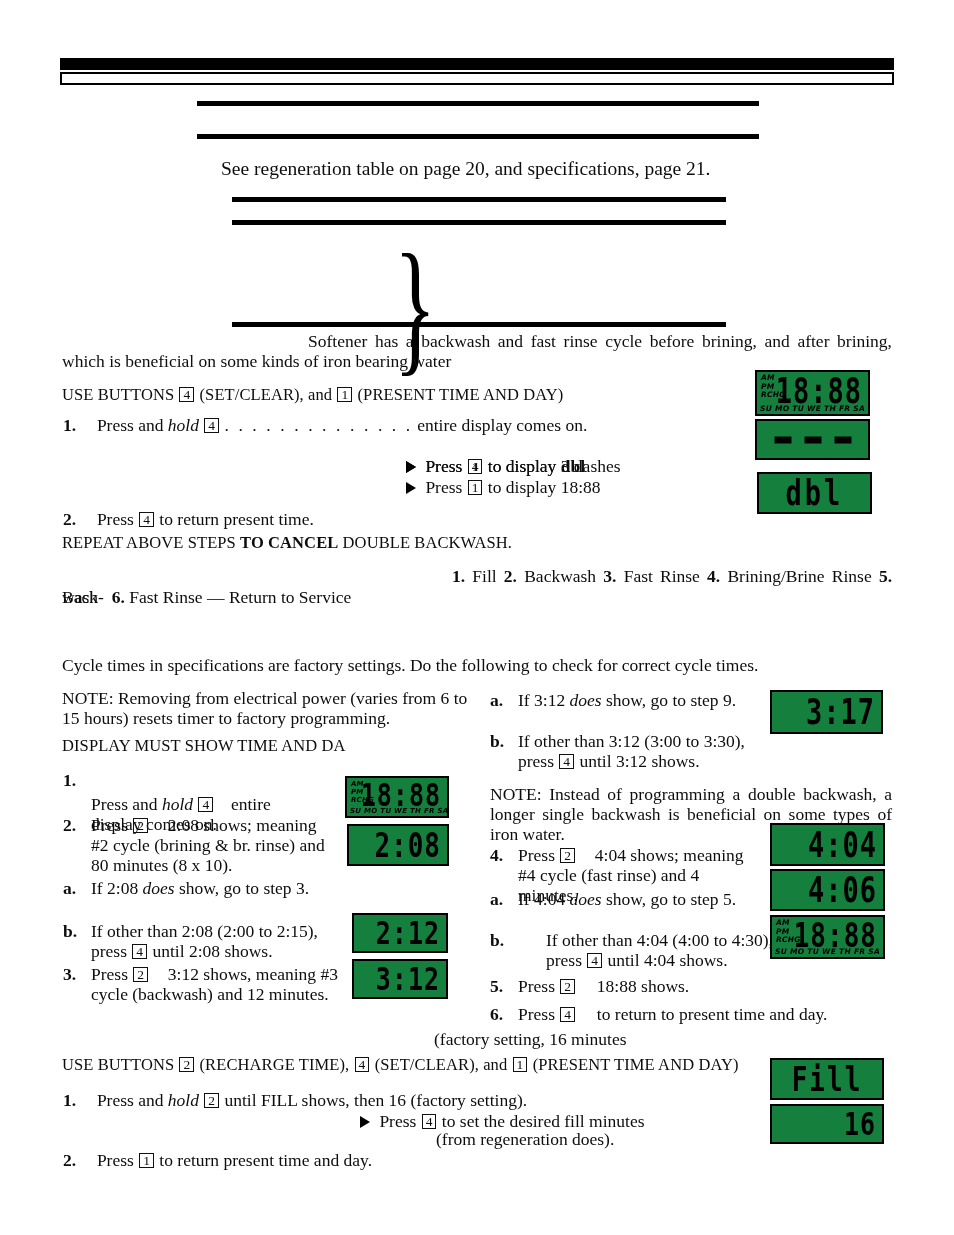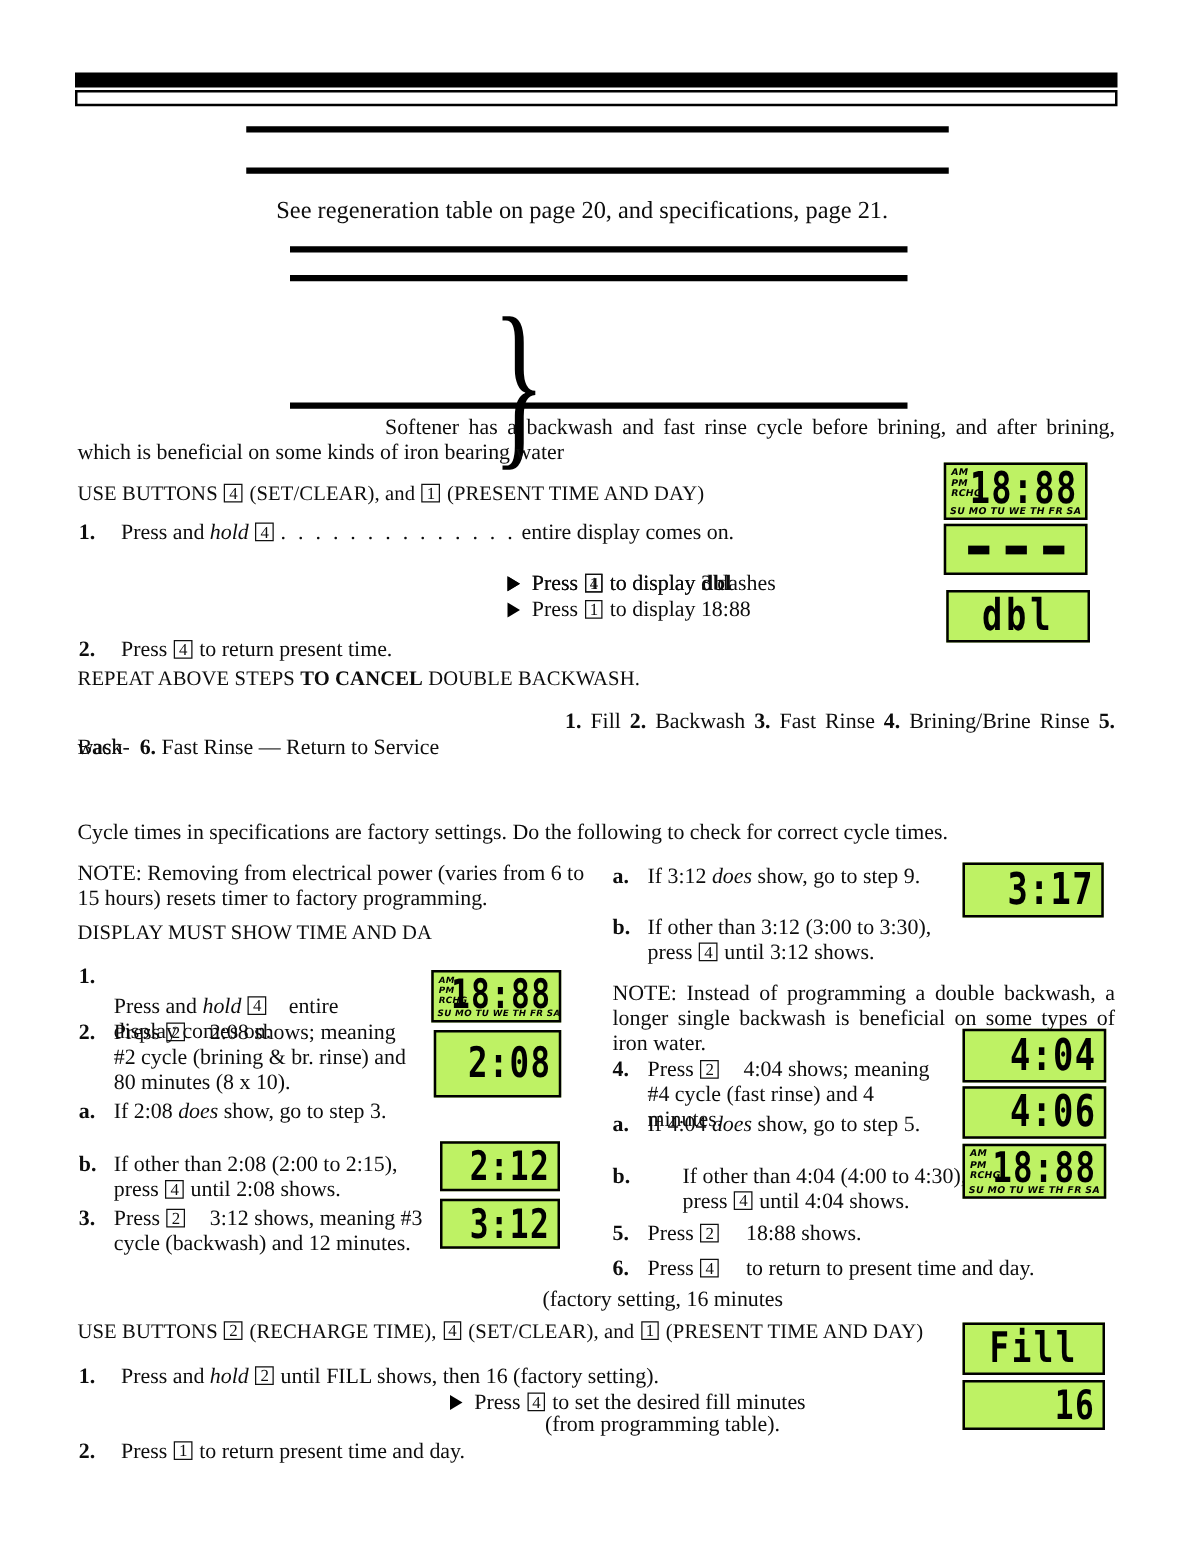--- a/index.html
+++ b/index.html
@@ -51,21 +51,21 @@
   
   .brace{
     position:absolute;font-size:110px;line-height:1;
     font-family:"Liberation Serif",serif;font-weight:300;
     transform:scaleX(.8) scaleY(1.35);transform-origin:left top;
     color:#000;
   }
 
   
   .lcd{
-    position:absolute;background:#bef264;border:2.5px solid #000;
+    position:absolute;background:#15803d;border:2.5px solid #000;
     box-sizing:border-box;overflow:hidden;
   }
   .lcd .seg{
     position:absolute;
     font-family:"DejaVu Sans Mono","Liberation Mono",monospace;
     font-weight:bold;color:#000;
     letter-spacing:1px;
     transform:scaleY(1.28);transform-origin:center center;
   }
   
@@ -256,21 +256,21 @@
   <div class="lcd" style="left:345px;top:776px;width:104px;height:42px;">
     <span class="ampm" style="font-size:7px;line-height:8px;">
       <span>AM</span><br>
       <span>PM</span><br>
       <span>RCHG</span>
     </span>
     <span class="seg digits" style="font-size:25px;top:17px;">18:88</span>
     <span class="days" style="font-size:7px;">SU MO TU WE TH FR SA</span>
   </div>
 
-  <div class="lcd" style="left:347px;top:824px;width:102px;height:54px;">
+  <div class="lcd" style="left:347px;top:824px;width:102px;height:42px;">
     <span class="seg digits" style="font-size:26px;">2:08</span>
   </div>
 
   <div class="lcd" style="left:352px;top:913px;width:96px;height:40px;">
     <span class="seg digits" style="font-size:25px;">2:12</span>
   </div>
 
   <div class="lcd" style="left:352px;top:959px;width:96px;height:40px;">
     <span class="seg digits" style="font-size:25px;">3:12</span>
   </div>
@@ -371,21 +371,21 @@
     <span class="btn">2</span>
     <span>until FILL shows, then 16 (factory setting).</span>
   </div>
 
   <div class="abs t17" style="left:360px;top:1111px;">
     <span class="tri"></span>
     <span>Press</span>
     <span class="btn">4</span>
     <span>to set the desired fill minutes</span>
   </div>
-  <div class="abs t17" style="left:436px;top:1129px;">(from programming table).</div>
+  <div class="abs t17" style="left:436px;top:1129px;">(from regeneration does).</div>
 
   <div class="abs t17" style="left:63px;top:1150px;">
     <span class="num">2.</span>
     <span style="display:inline-block;width:12px;"></span>
     <span>Press</span>
     <span class="btn">1</span>
     <span>to return present time and day.</span>
   </div>
 
   <div class="lcd" style="left:770px;top:1058px;width:114px;height:42px;">

